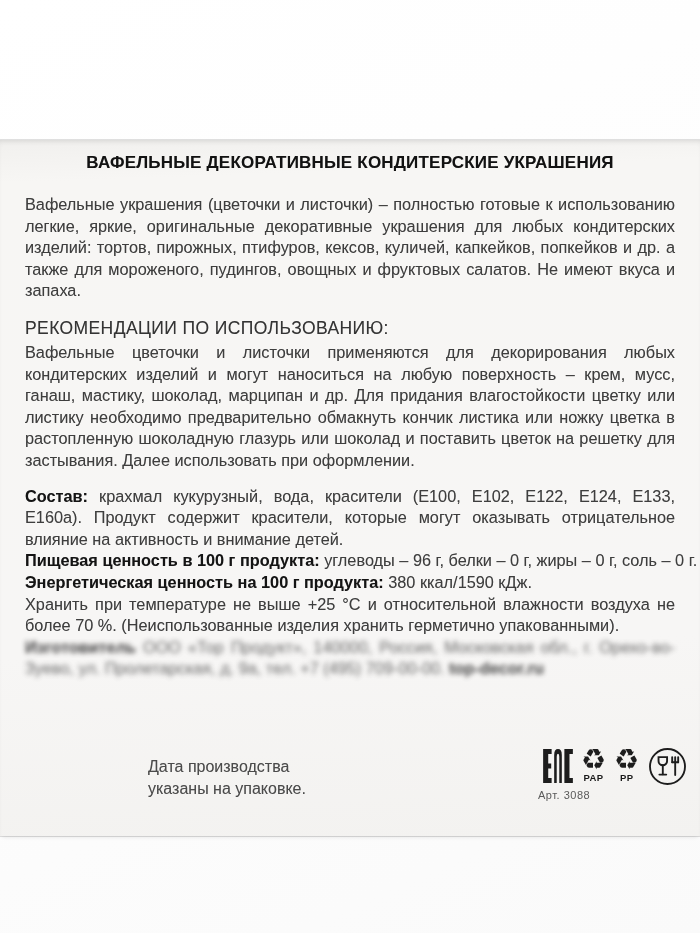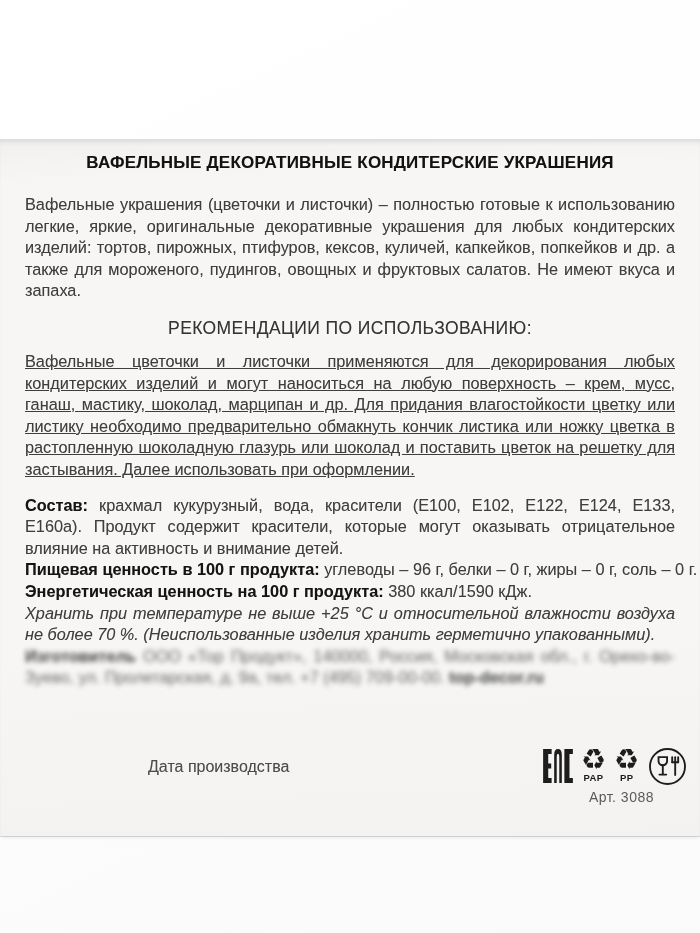--- a/index.html
+++ b/index.html
@@ -27,28 +27,28 @@
     line-height:21.6px;
     text-shadow:0 0 .5px rgba(70,70,70,.35);
   }
   .title{
     text-align:center;font-weight:bold;color:#121212;
     font-size:17px;line-height:22px;letter-spacing:.2px;
   }
   .p{margin:0;text-align:justify;}
   .p1{margin-top:20px;}
   .h2{
-    margin:14px 0 0 0;text-align:center;font-weight:400;
+    margin:14px 0 0 0;text-align:left;font-weight:400;
     font-size:17.5px;line-height:24px;color:#343434;letter-spacing:.4px;
   }
-  .p2{margin-top:11px;text-decoration:underline;}
+  .p2{margin-top:2px;}
   .pcomp{margin-top:14px;}
   strong{color:#141414;}
   .oneline{margin:0;text-align:left;white-space:nowrap;}
-  .storage{margin:0;font-style:italic;}
+  .storage{margin:0;}
 
   .blurred{filter:blur(2.6px);opacity:.82;margin:0;text-align:justify;color:#555;}
   .blurred strong{color:#222;}
 
   .prod-note{
     position:absolute;left:148px;top:616px;
     font-size:16px;line-height:21.8px;color:#4b4b4b;
     text-shadow:0 0 .5px rgba(70,70,70,.3);
   }
 
@@ -62,22 +62,22 @@
     font-family:"DejaVu Sans",sans-serif;text-align:center;color:#1d1d1d;
     font-size:28px;line-height:26px;margin-top:1px;
   }
   .recycle .lbl{
     display:block;font-family:"Liberation Sans",sans-serif;
     font-size:9.5px;line-height:10px;font-weight:bold;letter-spacing:.4px;color:#1a1a1a;
   }
   .glass-fork svg{display:block;}
 
   .article{
-    position:absolute;left:538px;top:649px;width:116px;text-align:right;
-    font-size:14px;color:#5a5a5a;letter-spacing:.5px;
+    position:absolute;left:538px;top:649px;width:116px;text-align:left;
+    font-size:11px;color:#5a5a5a;letter-spacing:.5px;
   }
 </style>
 </head>
 <body>
 
 <div class="photo">
   <div class="label">
 
     <div class="content">
       <div class="title">ВАФЕЛЬНЫЕ ДЕКОРАТИВНЫЕ КОНДИТЕРСКИЕ УКРАШЕНИЯ</div>
@@ -95,20 +95,21 @@
       <p class="oneline"><strong>Энергетическая ценность на 100 г продукта:</strong><span> 380 ккал/1590 кДж.</span></p>
 
 
       <p class="p storage">Хранить при температуре не выше +25 °С и относительной влажности воздуха не более 70 %. (Неиспользованные изделия хранить герметично упакованными).</p>
 
       <p class="blurred"><strong>Изготовитель</strong><span> ООО «Тор Продукт», 140000, Россия, Московская обл., г. Орехо-</span><span>во-Зуево, ул. Пролетарская, д. 9а, тел. +7 (495) 709-00-00. </span><strong>top-decor.ru</strong></p>
     </div>
 
     <div class="prod-note">
       <div>Дата производства</div>
+      <div>указаны на упаковке.</div>
     </div>
 
     <div class="marks-row">
 
       <span class="eac-mark">
         <svg width="30" height="34" viewBox="0 0 35 40" xmlns="http://www.w3.org/2000/svg" fill="#1d1d1d">
           <path d="M0,0 H10 V6 H6 V17 H9.5 V23 H6 V34 H10 V40 H0 Z"></path>
           <path d="M13,40 V7 Q13,0 17.5,0 Q22,0 22,7 V40 H19 V9 Q19,5.5 17.5,5.5 Q16,5.5 16,9 V40 Z"></path>
           <path d="M25,0 H35 V6 H31 V34 H35 V40 H25 Z"></path>
         </svg>

